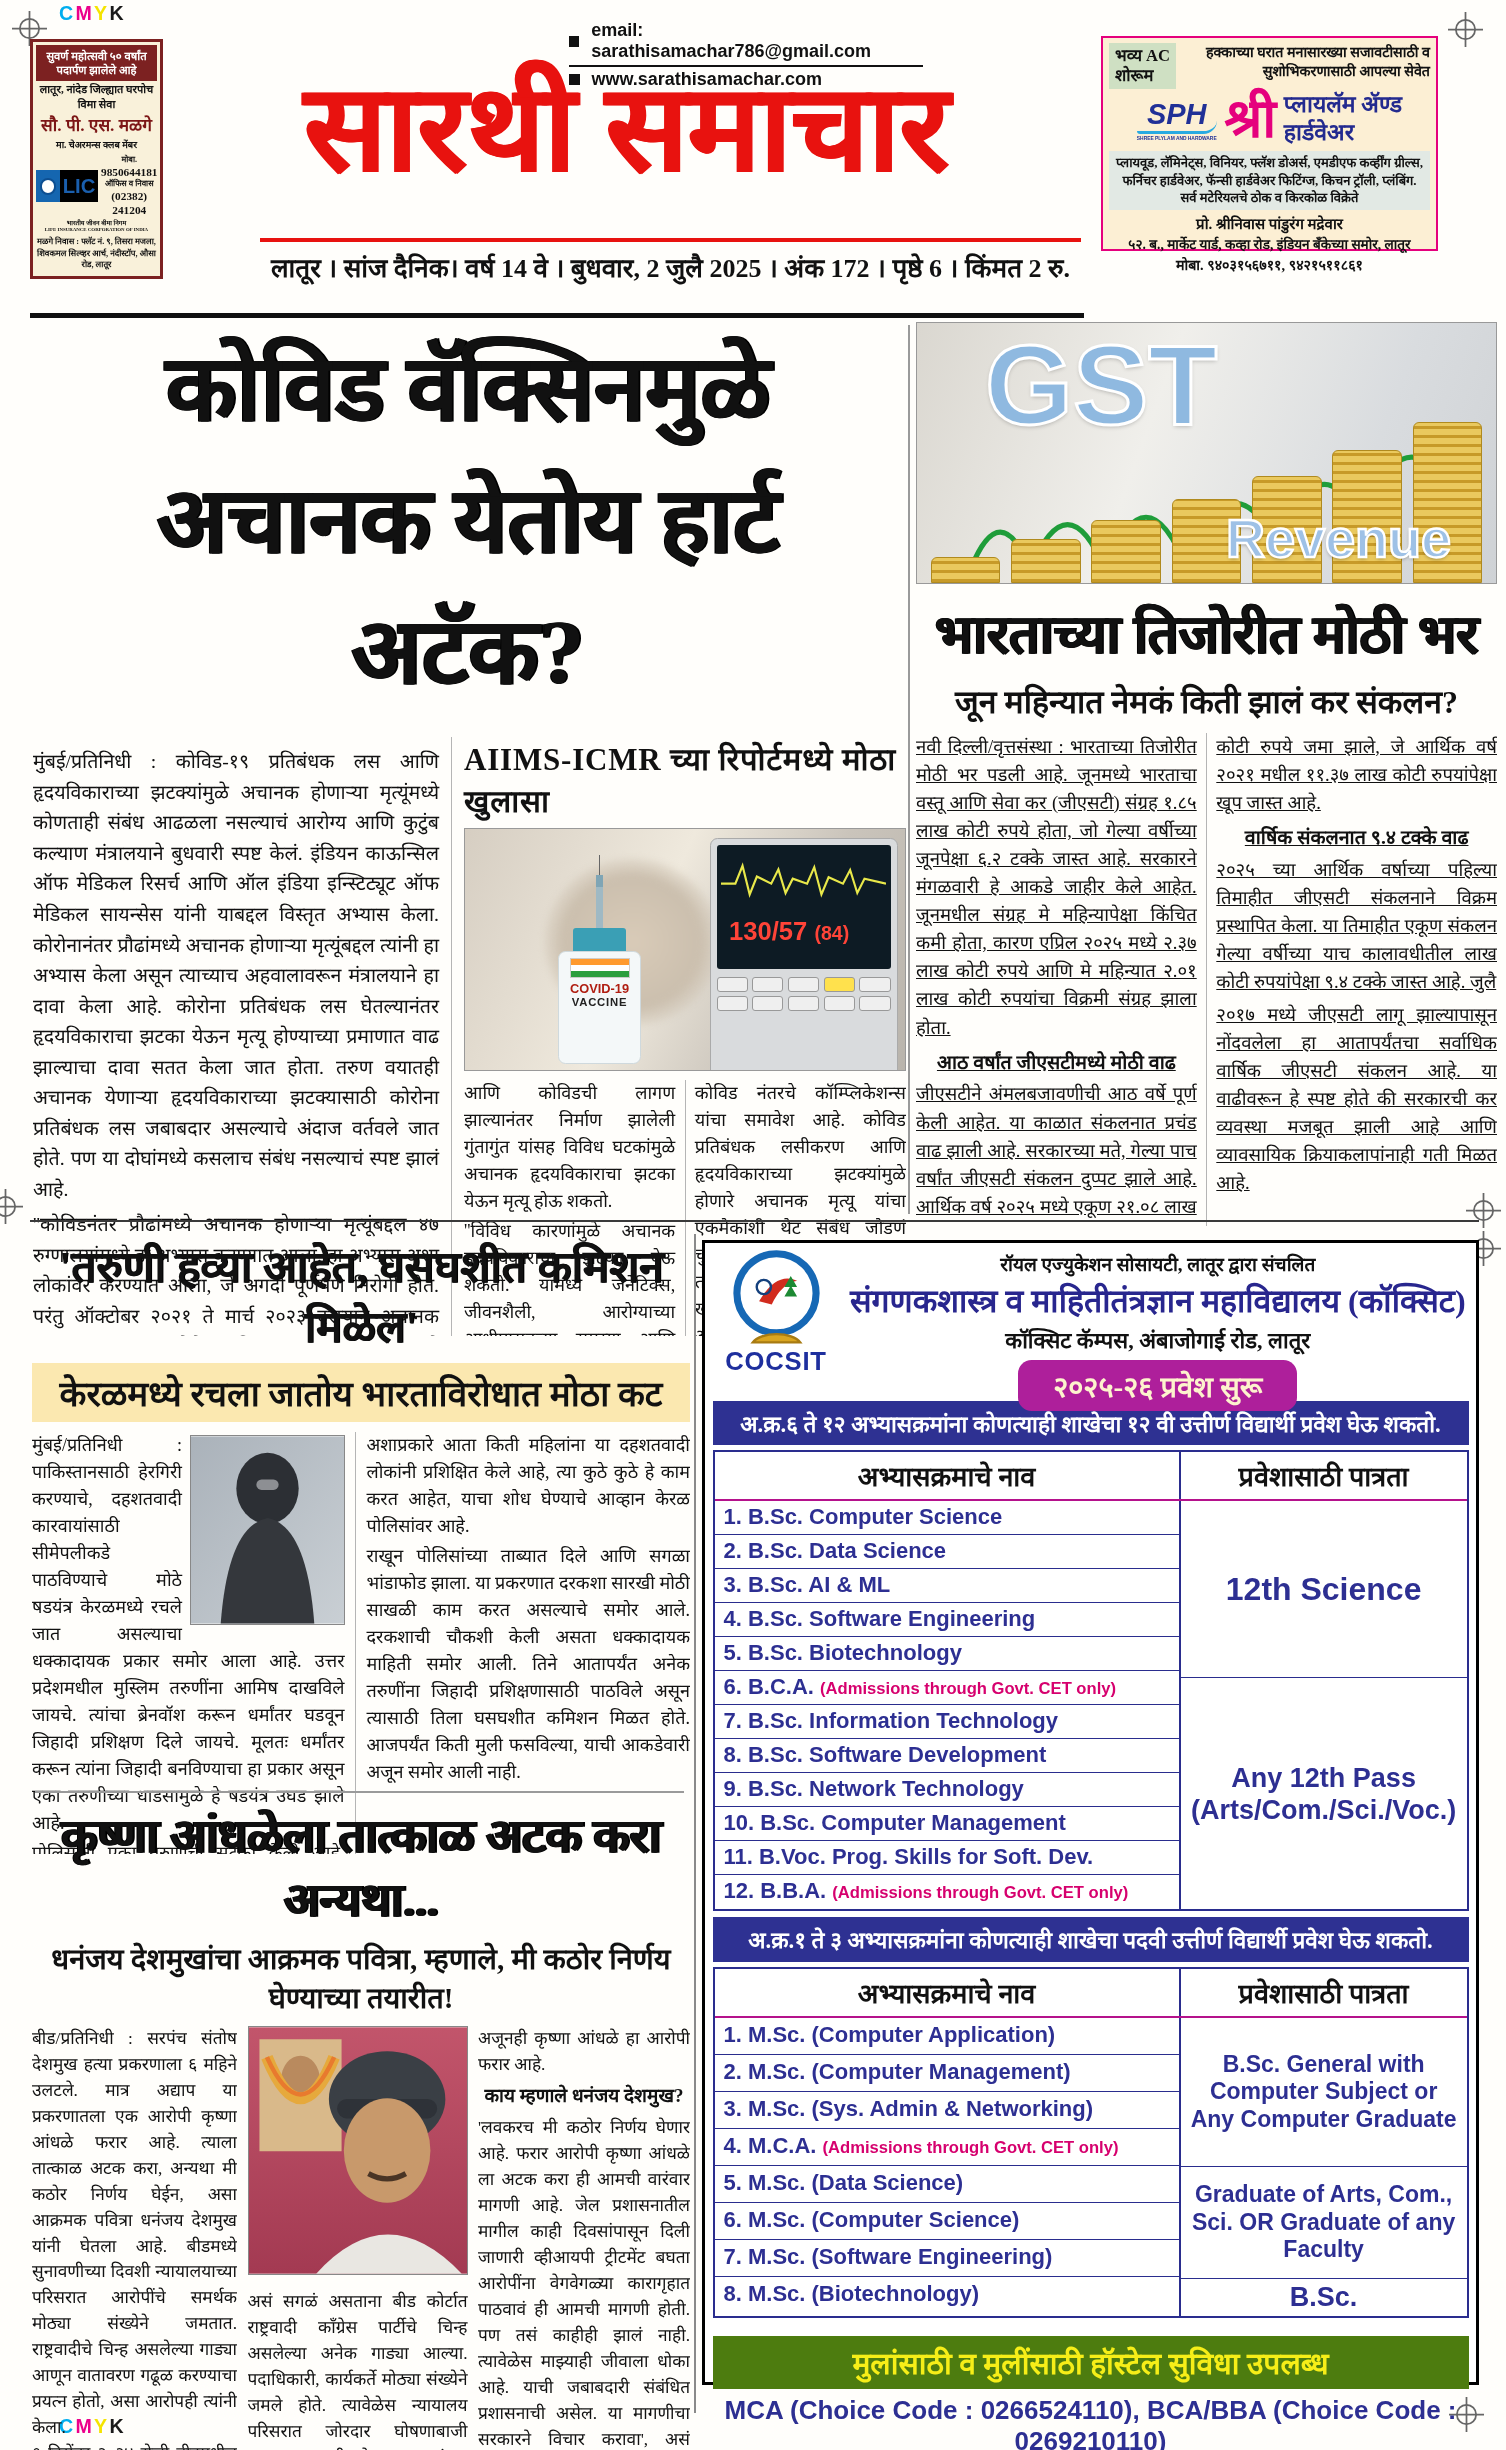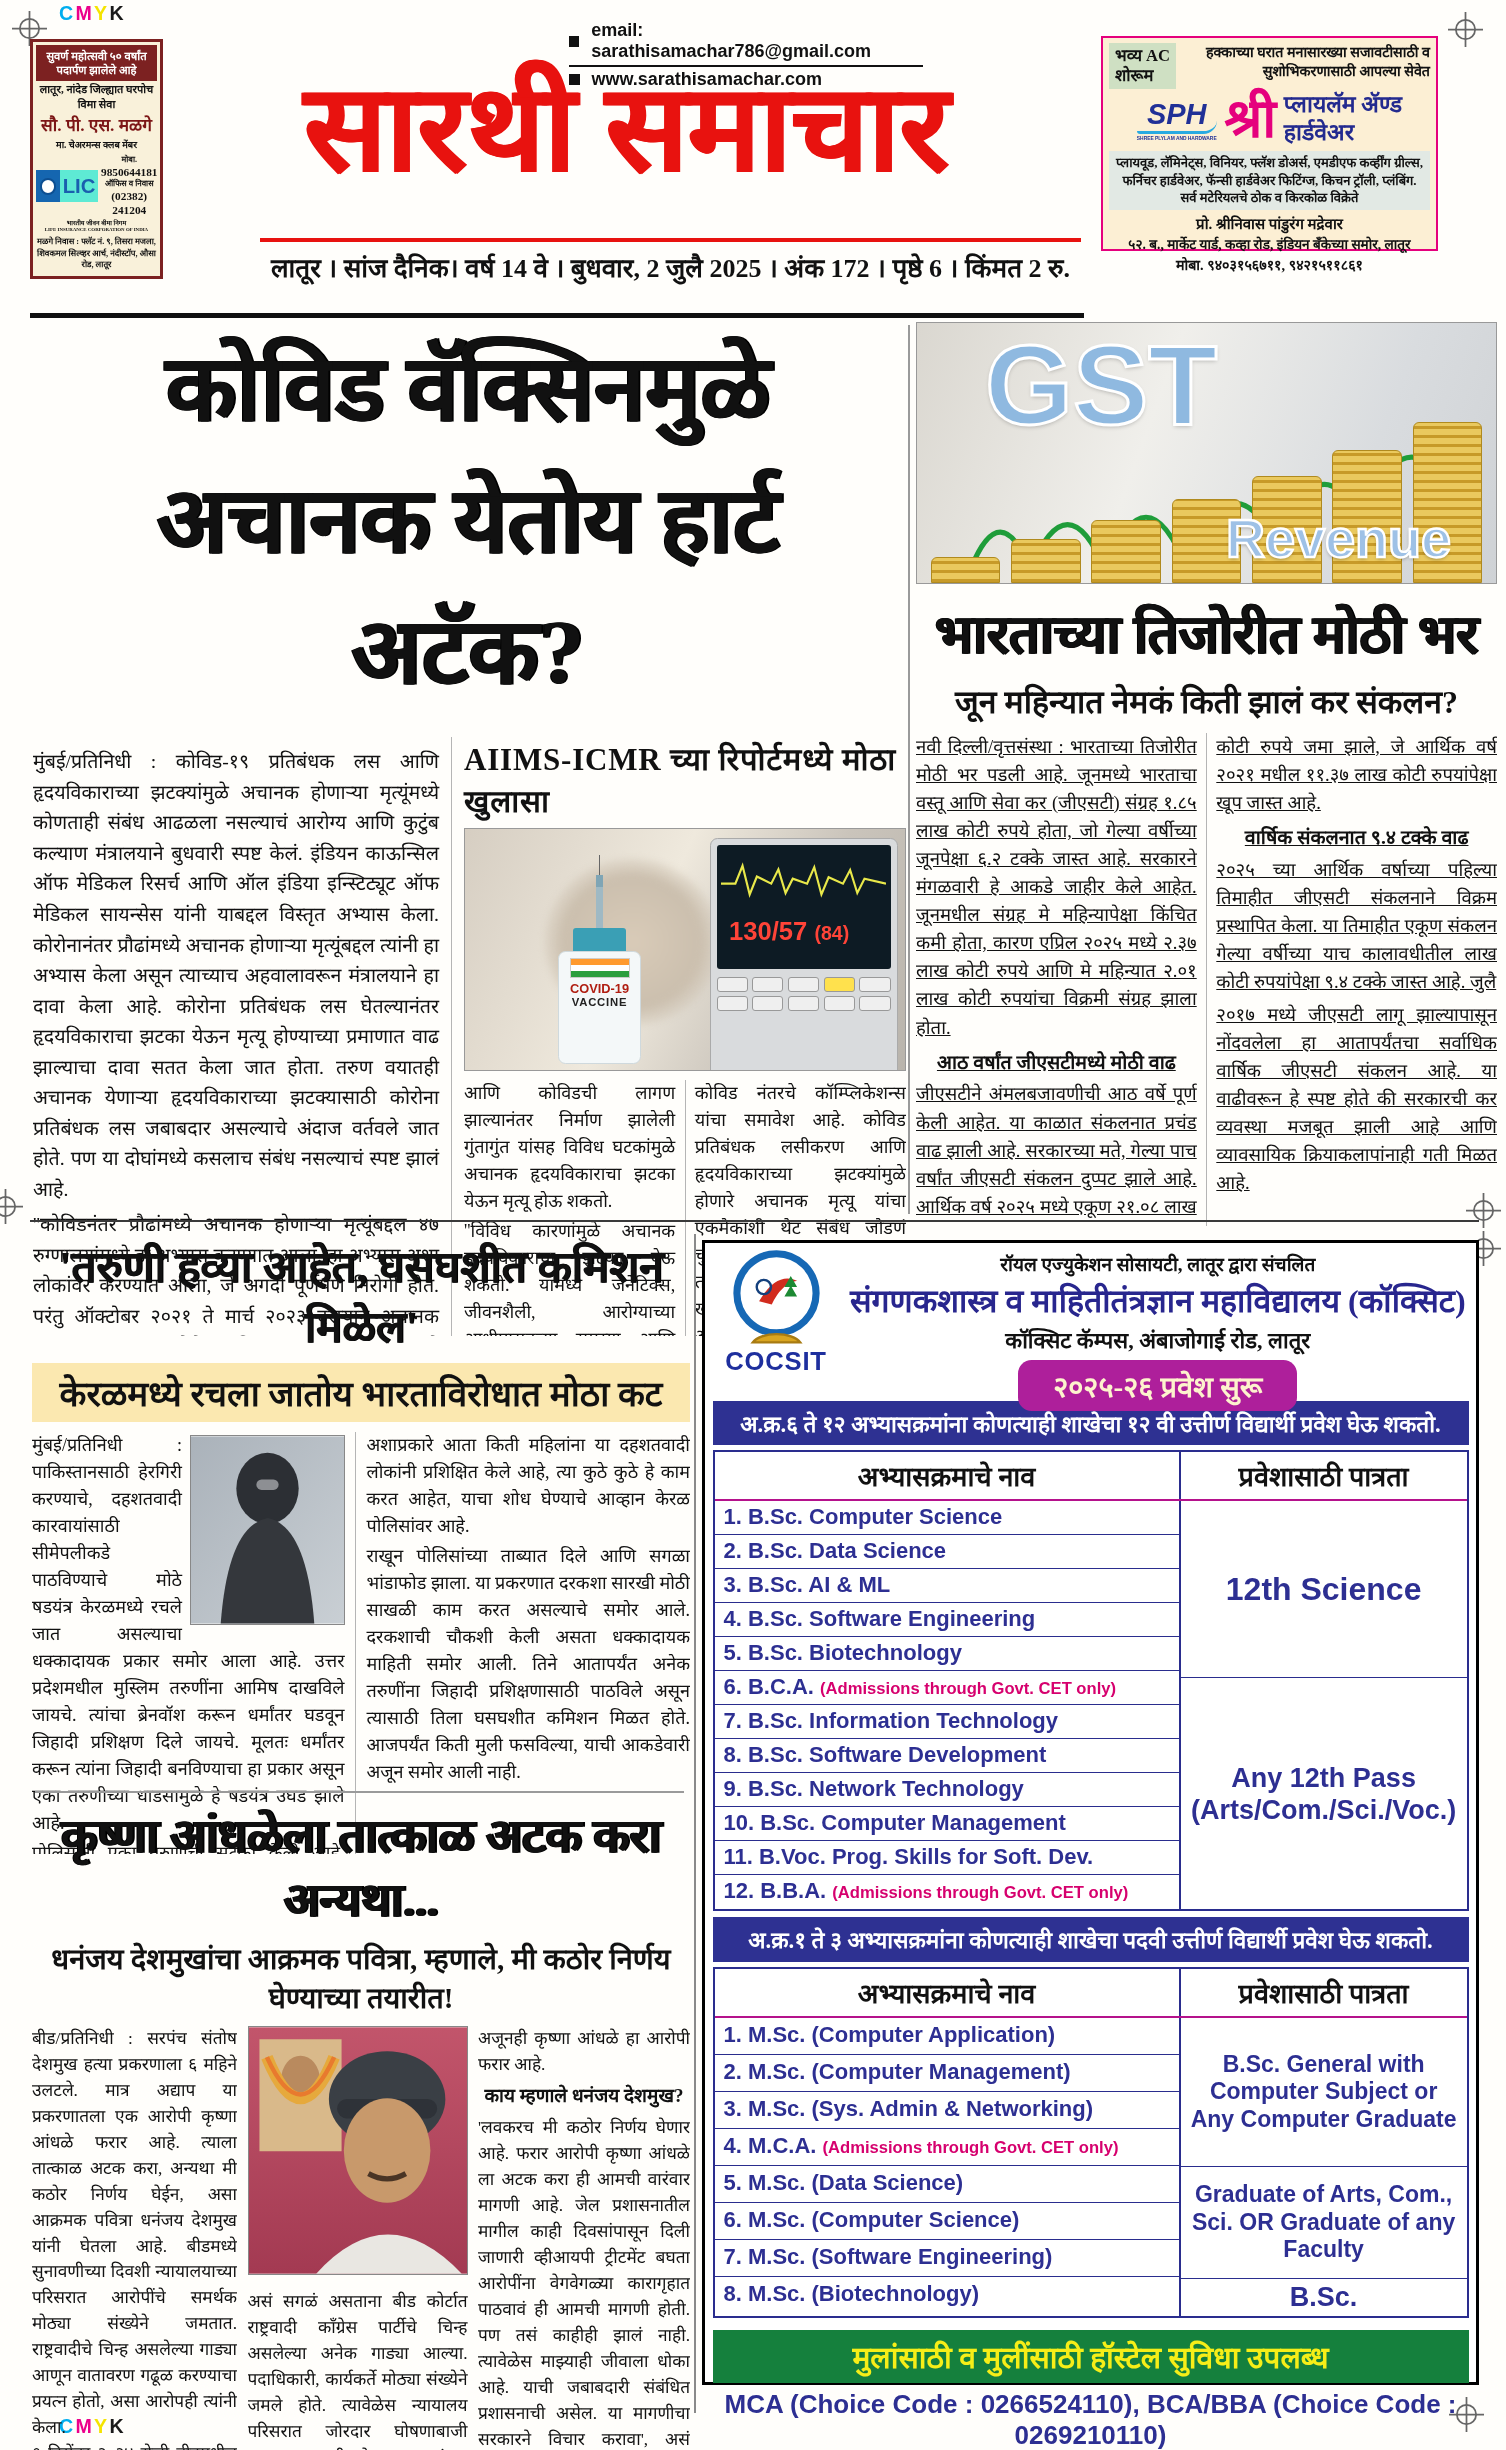--- a/index.html
+++ b/index.html
@@ -18,21 +18,21 @@
   .lic-ad { position:absolute; left:30px; top:39px; width:133px; height:240px;
     border:3px solid #7c2121; background:#f9f1da; padding:3px; text-align:center; }
   .lic-banner { background:#7c2121; color:#fff; font-weight:bold; font-size:11.3px; line-height:1.25; padding:3.8px 1.5px; }
   .lic-sub { font-size:11px; font-weight:bold; margin-top:0; }
   .lic-name { font-size:17.3px; font-weight:bold; color:#7c1616; margin-top:2.3px; }
   .lic-desig { font-size:9.4px; font-weight:bold; margin-top:2.3px; }
   .lic-row { display:flex; align-items:center; gap:3px; margin-top:3.8px; text-align:left; }
   .lic-logo { display:flex; }
   .lic-logo .lbox { width:24px; height:32px; background:#1566b0; display:flex; align-items:center; justify-content:center; }
   .lic-logo .lbox i { display:block; width:16.6px; height:16.6px; border-radius:50%; background:#fff; border:2.3px solid #0d4f92; }
-  .lic-logo .ybox { width:38px; height:32px; background:#5eead4; color:#1a5fae; font:bold 20.3px "Liberation Sans",sans-serif; display:flex; align-items:center; justify-content:center; }
+  .lic-logo .ybox { width:38px; height:32px; background:#000000; color:#1a5fae; font:bold 20.3px "Liberation Sans",sans-serif; display:flex; align-items:center; justify-content:center; }
   .lic-contact { font-size:8px; font-weight:bold; line-height:1.25; text-align:center; flex:1; }
   .lic-contact .big { font-size:11.3px; }
   .lic-tiny { font-size:6.4px; font-weight:bold; line-height:1.2; margin-top:1.5px; }
   .lic-tiny .en { font-size:4.9px; }
   .lic-addr { font-size:8.3px; font-weight:bold; line-height:1.35; margin-top:3.8px; }
 
   .contact { position:absolute; left:569px; top:18px; width:354px; font:bold 18px "Liberation Sans",sans-serif; }
   .contact-row { display:flex; align-items:center; gap:12px; padding:2.3px 0; }
   .contact-row:first-child { border-bottom:2.3px solid #111; }
   .sq { width:10.5px; height:10.5px; background:#111; display:inline-block; }
@@ -172,22 +172,22 @@
   .co-rows { display:flex; }
   .co-list { flex:0 0 62%; border-right:2.3px solid #2a2d8e; }
   .co-row { height:34px; line-height:31px; padding-left:9px; border-bottom:1.5px solid #2a2d8e;
     font-size:22px; font-weight:bold; color:#2d2f92; white-space:nowrap; }
   .co-row:last-child { border-bottom:none; }
   .co-row .note { font-size:16.6px; color:#d6006e; font-weight:600; }
   .co-elig { flex:1; display:flex; flex-direction:column; }
   .co-cell { display:flex; align-items:center; justify-content:center; text-align:center;
     font-weight:bold; color:#2d2f92; border-bottom:1.5px solid #2a2d8e; padding:3px 7.5px; }
   .co-cell:last-child { border-bottom:none; }
-  .teal { background:#15803d; color:#f6ee18; text-align:center; font-weight:bold;
-    font-size:30px; padding:6px 1.5px; margin-top:12px; font-family:"Liberation Serif",serif; }
+  .teal { background:#4d7c0f; color:#f6ee18; text-align:center; font-weight:bold;
+    font-size:30px; padding:6px 1.5px; margin-top:18px; font-family:"Liberation Serif",serif; }
   .choice { text-align:center; font-size:26px; font-weight:bold; color:#2d2f92; margin-top:6px; }
 </style>
 </head>
 <body>
 
 <div class="page">
 
   <div class="cmyk" style="left:59px; top:1.5px;"><span class="c">C</span><span class="m">M</span><span class="y">Y</span><span class="k">K</span></div>
   <div class="cmyk" style="left:59px; top:2415px;"><span class="c">C</span><span class="m">M</span><span class="y">Y</span><span class="k">K</span></div>
   <div class="regmark" style="left:12px; top:10.5px;"><svg viewBox="0 0 40 40">

